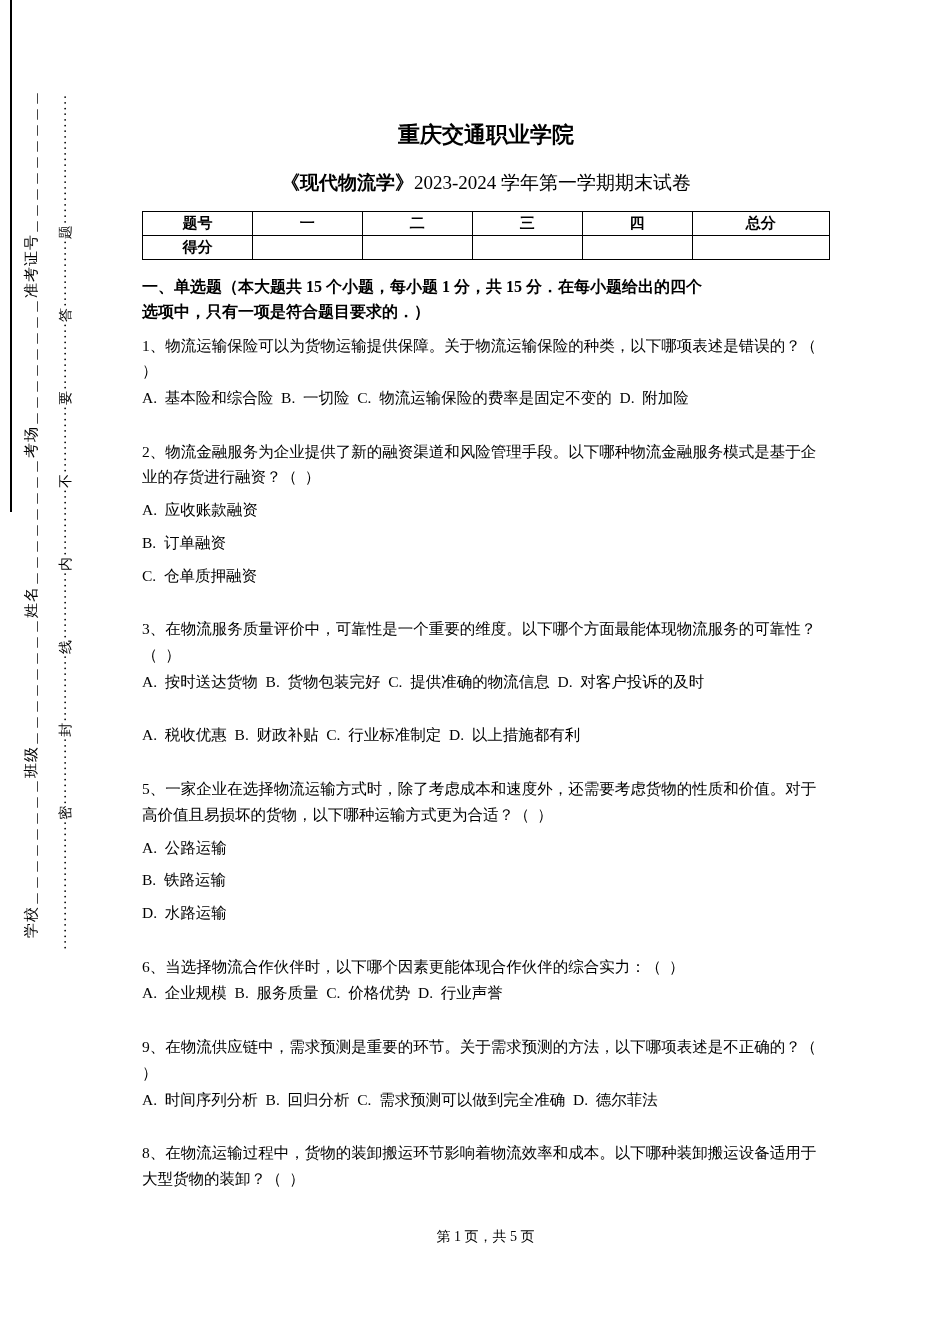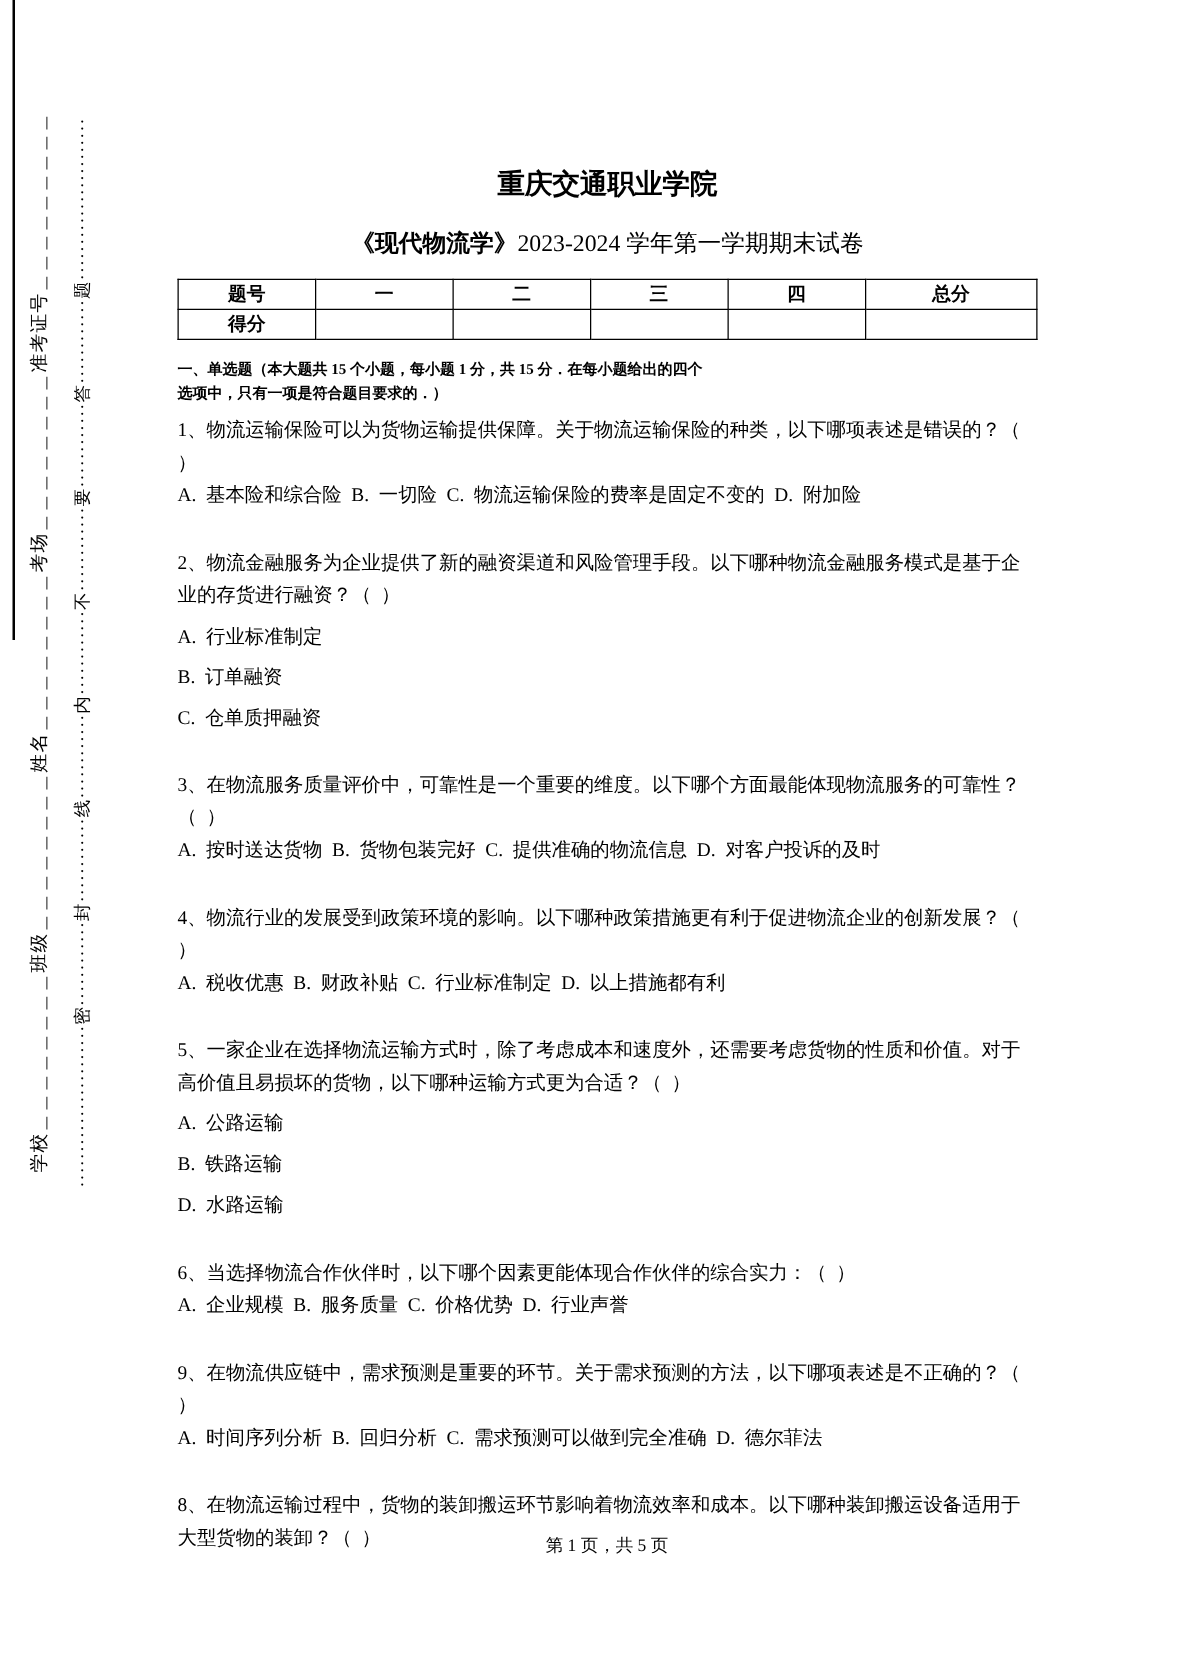--- a/index.html
+++ b/index.html
@@ -41,21 +41,21 @@
   .content {
     position: absolute;
     left: 142px; top: 116px;
     width: 688px;
   }
   .school-title {
     font-family: "Liberation Sans", "DejaVu Sans", sans-serif;
     font-size: 22px;
     font-weight: bold;
     text-align: center;
-    margin: 16px 0 20px 0;
+    margin: 4px 0 20px 0;
   }
   .subtitle {
     text-align: center;
     margin: 0 0 15px 0;
   }
   .course-name {
     font-family: "Liberation Sans", "DejaVu Sans", sans-serif;
     font-size: 19px;
     font-weight: bold;
   }
@@ -71,21 +71,21 @@
     height: 23px;
     text-align: center;
     vertical-align: middle;
     font-weight: bold;
     font-size: 15px;
     padding: 0;
     margin-left: 39px;
   }
   .section-title {
     font-weight: bold;
-    font-size: 12px;
+    font-size: 16px;
     line-height: 1.58;
     margin: 6px 0 8px 0;
     white-space: pre-wrap;
   }
   .question { margin: 0 0 28px 0; }
   .question p {
     margin: 0;
     font-size: 15.5px;
     line-height: 1.66;
     white-space: pre-wrap;
@@ -151,32 +151,31 @@
     <div class="section-title">一、单选题（本大题共 15 个小题，每小题 1 分，共 15 分．在每小题给出的四个
 选项中，只有一项是符合题目要求的．）</div>
 
     <div class="question">
       <p class="stem">1、物流运输保险可以为货物运输提供保障。关于物流运输保险的种类，以下哪项表述是错误的？（  ）</p>
       <p class="opts">A.  基本险和综合险  B.  一切险  C.  物流运输保险的费率是固定不变的  D.  附加险</p>
     </div>
 
     <div class="question">
       <p class="stem">2、物流金融服务为企业提供了新的融资渠道和风险管理手段。以下哪种物流金融服务模式是基于企业的存货进行融资？（  ）</p>
-      <p class="opt">A.  行业标准制定</p>
+      <p class="opt">A.  应收账款融资</p>
       <p class="opt">B.  订单融资</p>
       <p class="opt">C.  仓单质押融资</p>
     </div>
 
     <div class="question">
       <p class="stem">3、在物流服务质量评价中，可靠性是一个重要的维度。以下哪个方面最能体现物流服务的可靠性？（  ）</p>
       <p class="opts">A.  按时送达货物  B.  货物包装完好  C.  提供准确的物流信息  D.  对客户投诉的及时</p>
     </div>
 
     <div class="question">
-      <p class="stem">4、物流行业的发展受到政策环境的影响。以下哪种政策措施更有利于促进物流企业的创新发展？（  ）</p>
       <p class="opts">A.  税收优惠  B.  财政补贴  C.  行业标准制定  D.  以上措施都有利</p>
     </div>
 
     <div class="question">
       <p class="stem">5、一家企业在选择物流运输方式时，除了考虑成本和速度外，还需要考虑货物的性质和价值。对于高价值且易损坏的货物，以下哪种运输方式更为合适？（  ）</p>
       <p class="opt">A.  公路运输</p>
       <p class="opt">B.  铁路运输</p>
       <p class="opt">D.  水路运输</p>
     </div>
 

